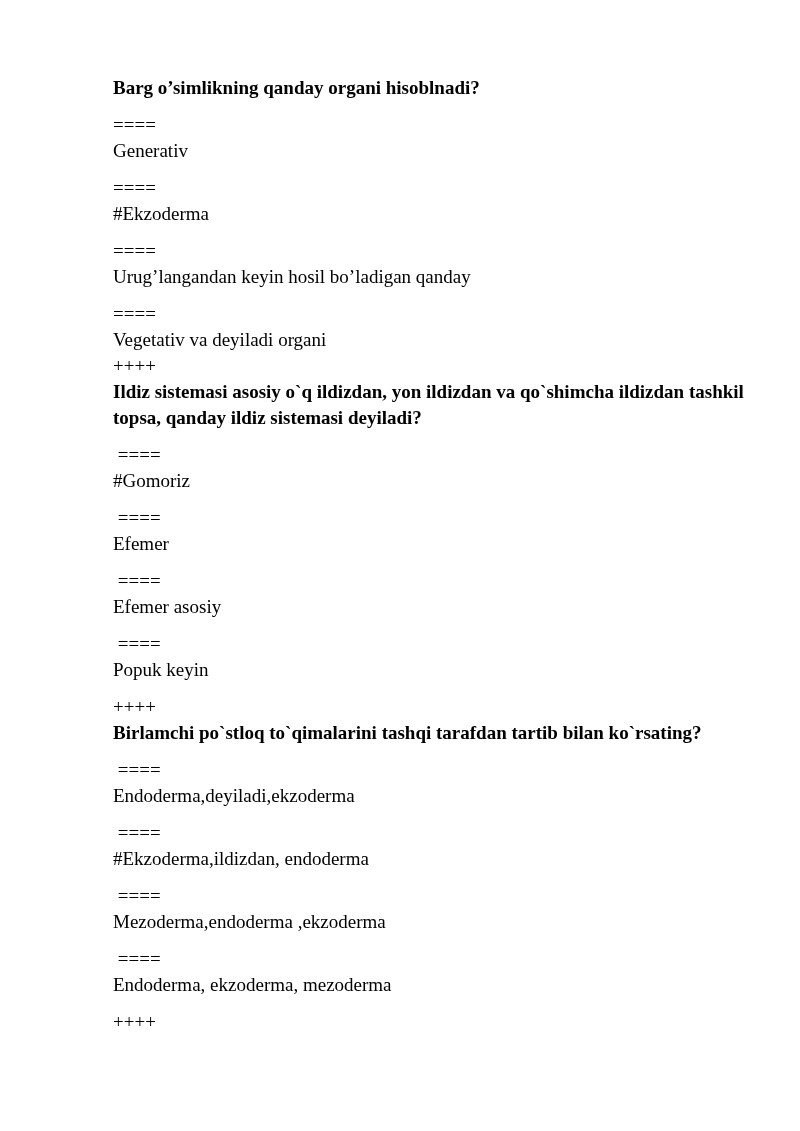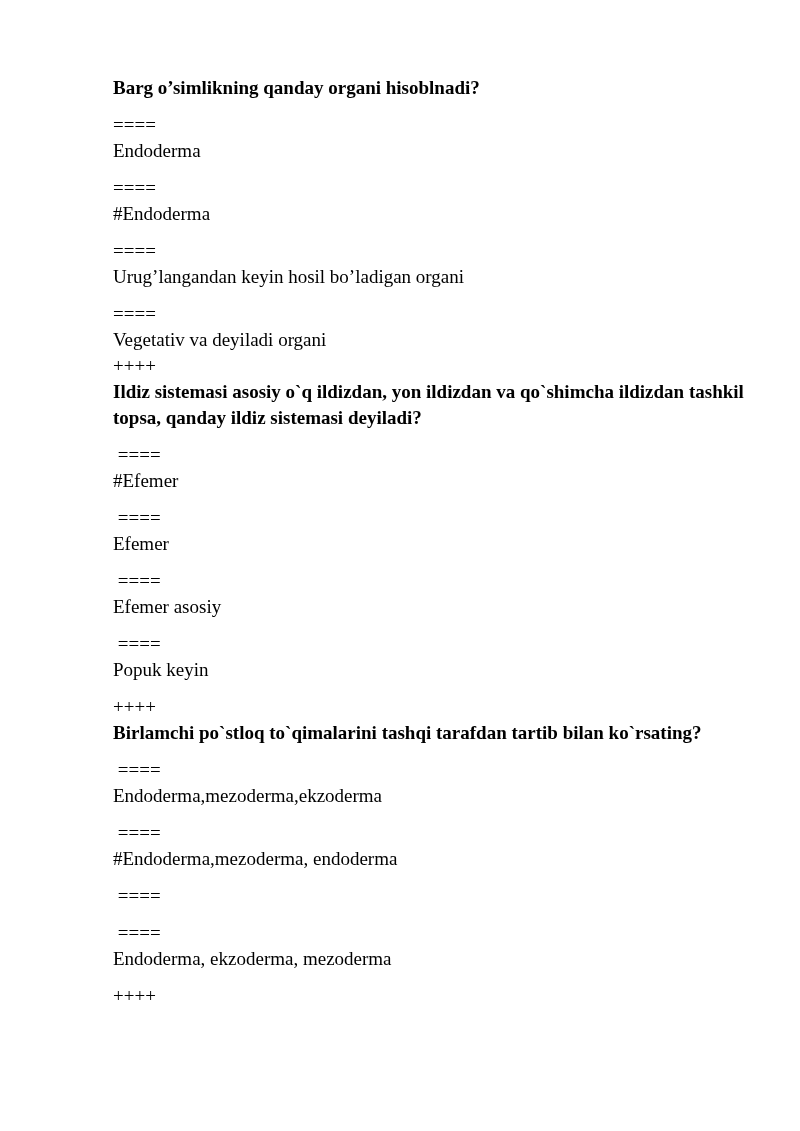--- a/index.html
+++ b/index.html
@@ -35,41 +35,42 @@
     margin-top: 11px;
   }
 </style>
 </head>
 <body>
 
 <div class="page">
   <div class="doc-body" id="doc-body">
       <div class="line bold">Barg o’simlikning qanday organi hisoblnadi?</div>
       <div class="line gap">====</div>
-      <div class="line">Endoderma</div>
+      <div class="line">Generativ</div>
       <div class="line gap">====</div>
-      <div class="line">#Endoderma</div>
+      <div class="line">#Ekzoderma</div>
       <div class="line gap">====</div>
-      <div class="line">Urug’langandan keyin hosil bo’ladigan organi</div>
+      <div class="line">Urug’langandan keyin hosil bo’ladigan qanday</div>
       <div class="line gap">====</div>
       <div class="line">Vegetativ va deyiladi organi</div>
       <div class="line">++++</div>
       <div class="line bold">Ildiz sistemasi asosiy o`q ildizdan, yon ildizdan va qo`shimcha ildizdan tashkil topsa, qanday ildiz sistemasi deyiladi?</div>
       <div class="line gap"> ====</div>
-      <div class="line">#Efemer</div>
+      <div class="line">#Gomoriz</div>
       <div class="line gap"> ====</div>
       <div class="line">Efemer</div>
       <div class="line gap"> ====</div>
       <div class="line">Efemer asosiy</div>
       <div class="line gap"> ====</div>
       <div class="line">Popuk keyin</div>
       <div class="line gap">++++</div>
       <div class="line bold">Birlamchi po`stloq to`qimalarini tashqi tarafdan tartib bilan ko`rsating?</div>
       <div class="line gap"> ====</div>
-      <div class="line">Endoderma,mezoderma,ekzoderma</div>
+      <div class="line">Endoderma,deyiladi,ekzoderma</div>
       <div class="line gap"> ====</div>
-      <div class="line">#Endoderma,mezoderma, endoderma</div>
+      <div class="line">#Ekzoderma,ildizdan, endoderma</div>
       <div class="line gap"> ====</div>
+      <div class="line">Mezoderma,endoderma ,ekzoderma</div>
       <div class="line gap"> ====</div>
       <div class="line">Endoderma, ekzoderma, mezoderma</div>
       <div class="line gap">++++</div>
     </div>
 </div>
 
 </body></html>

